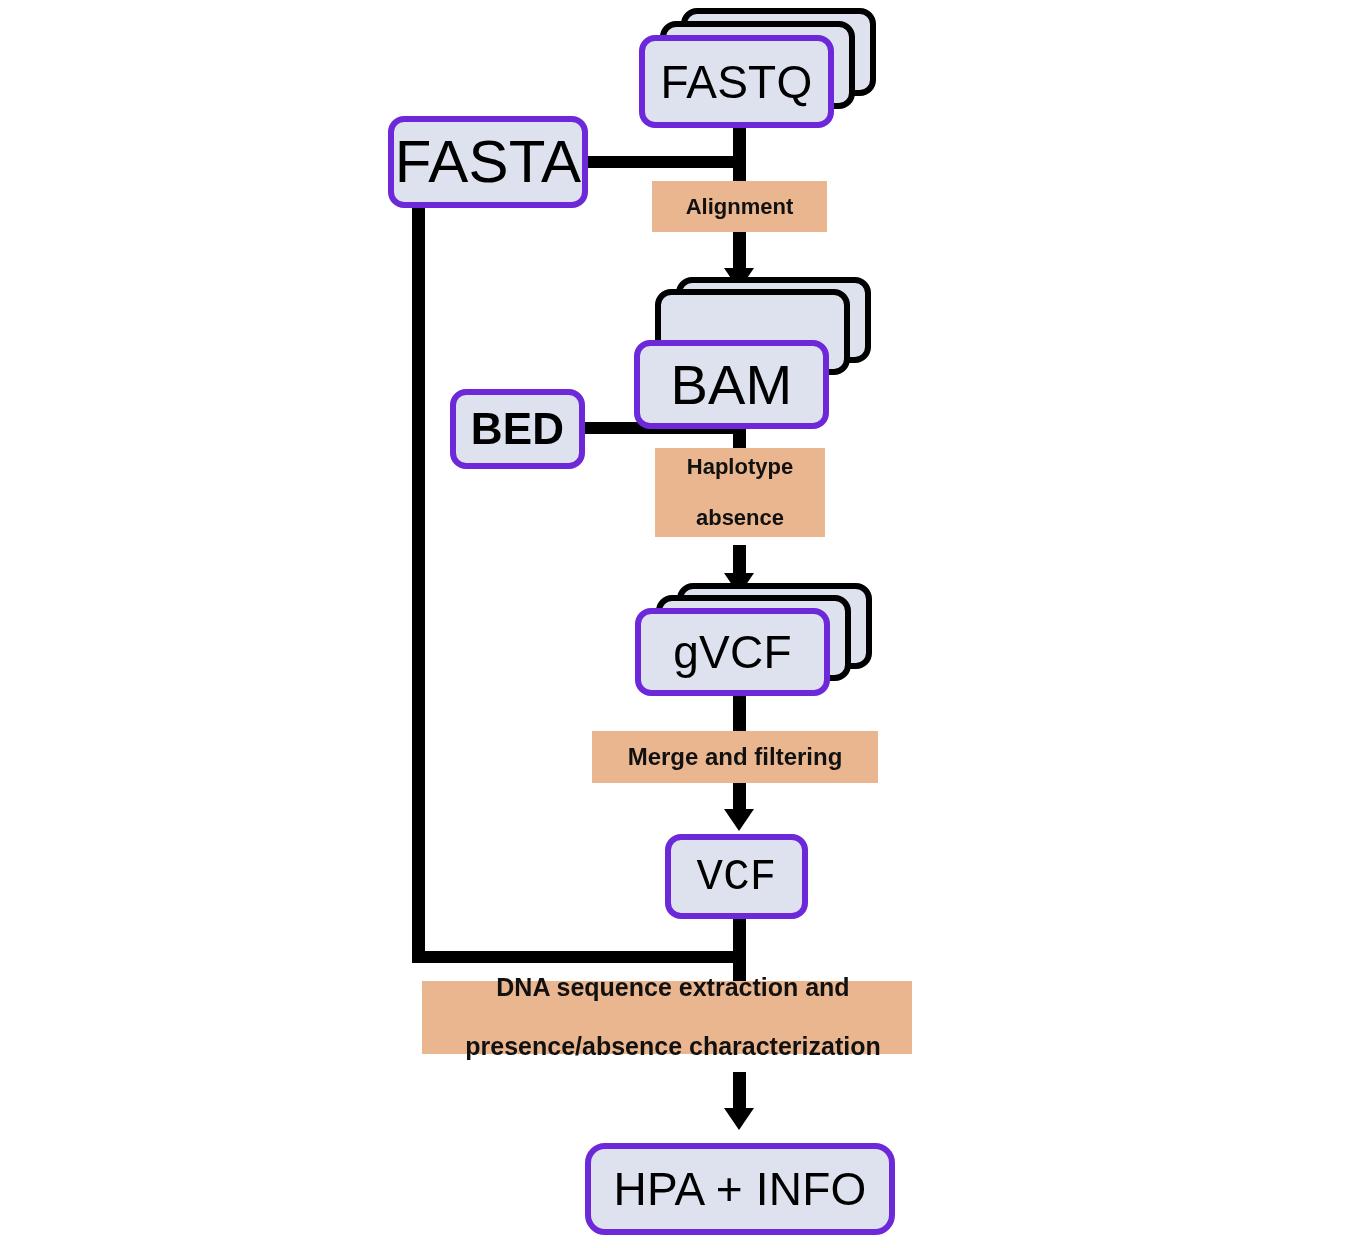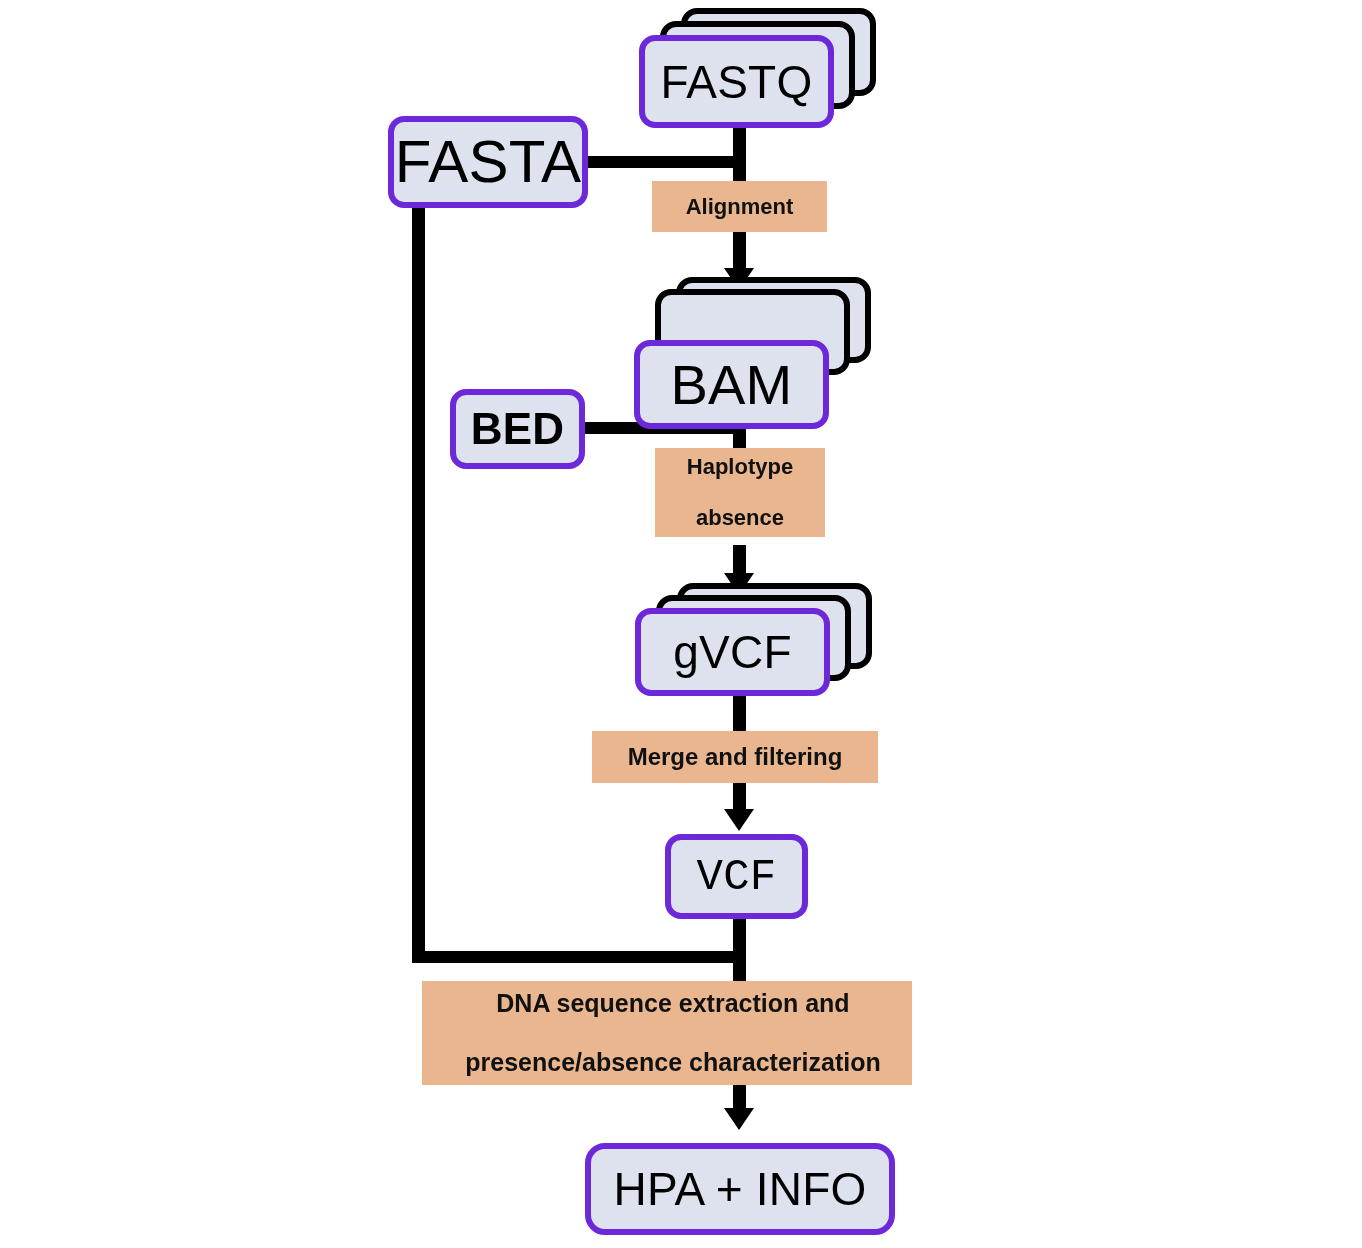--- a/index.html
+++ b/index.html
@@ -102,21 +102,21 @@
 
   <div class="fbox" style="left:665px;top:834px;width:143px;height:85px;font-size:44px;font-family:Liberation Mono, monospace;">
     <span>VCF</span>
   </div>
 
   <div class="vline" style="left:412px;top:208px;width:13px;height:755px;"></div>
   <div class="hline" style="left:412px;top:951px;width:330px;height:12px;"></div>
 
   <div class="vline" style="left:733px;top:917px;width:13px;height:64px;"></div>
 
-  <div class="pband" style="left:422px;top:981px;width:490px;height:104px;font-size:25px;padding-left:12px;">
+  <div class="pband" style="left:422px;top:981px;width:490px;height:73px;font-size:25px;padding-left:12px;">
     <span>
       <span>DNA sequence extraction and</span><br>
       <span>presence/absence characterization</span>
     </span>
   </div>
 
   <div class="vline" style="left:733px;top:1072px;width:13px;height:40px;"></div>
   <div class="arrow" style="left:724px;top:1108px;"></div>
 
   <div class="fbox" style="left:585px;top:1143px;width:310px;height:92px;font-size:46px;border-radius:20px;">

